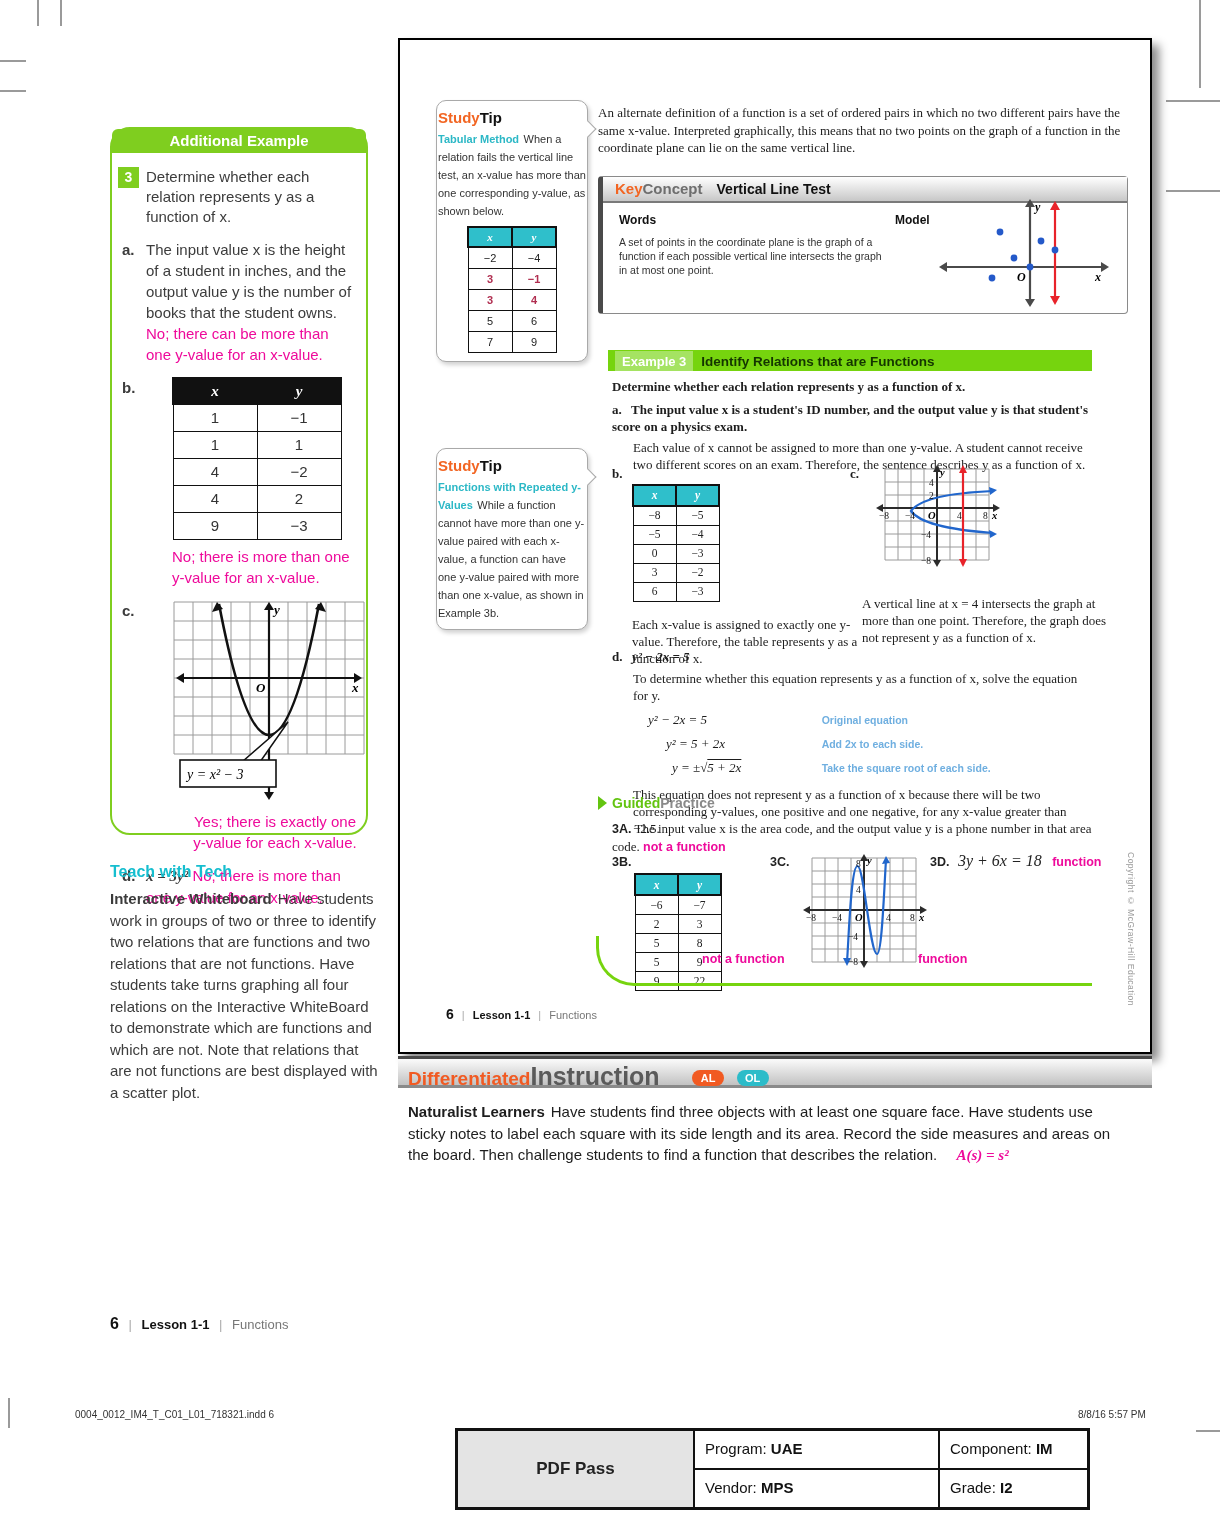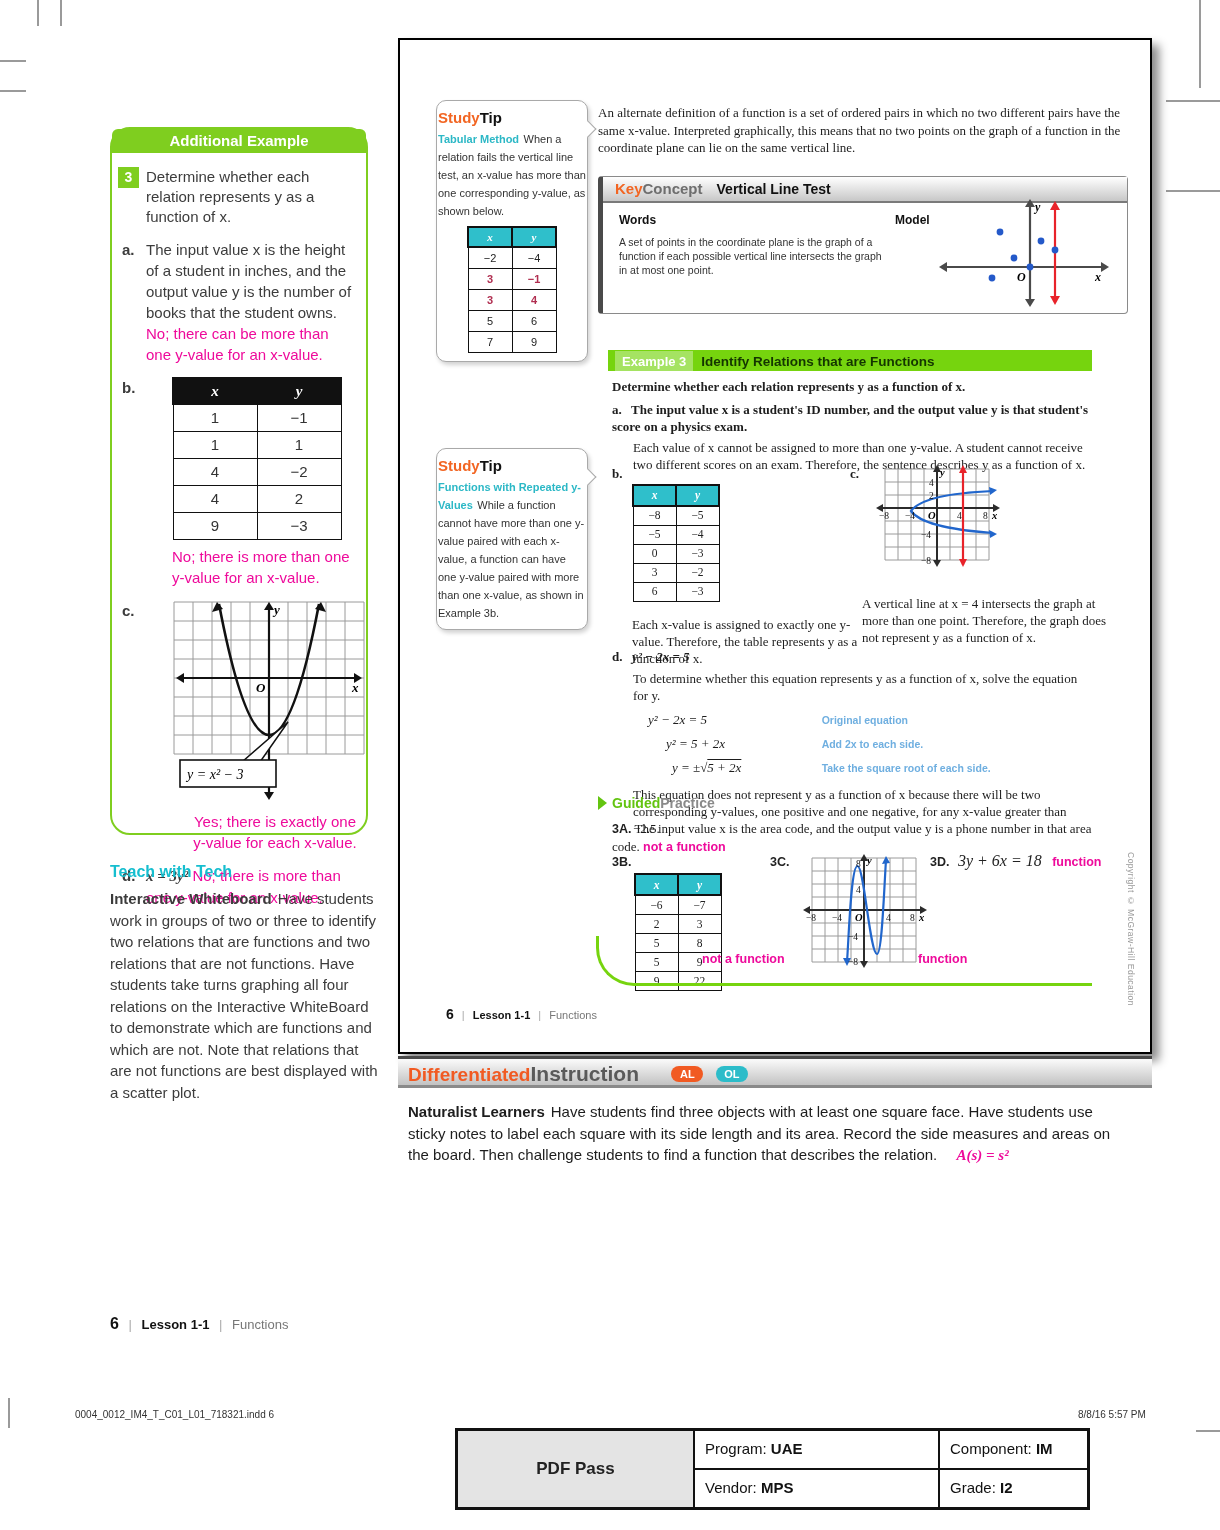--- a/index.html
+++ b/index.html
@@ -79,21 +79,21 @@
   .stu-foot { left:46px; top:966px; font-size:11px; color:#777; }
   .stu-foot .n { font-size:14px; font-weight:bold; color:#111; }
   .stu-foot .b { font-weight:bold; color:#111; font-size:11px; }
   .stu-foot .sep { color:#aaa; margin:0 5px; }
   .copyright { right:14px; top:812px; writing-mode:vertical-rl; font-size:8.5px; color:#9a9a9a; letter-spacing:.5px; }
 
   
   .diff-band { left:398px; top:1056px; width:754px; }
   .diff-head { height:32px; background:linear-gradient(#fbfbfb,#c2c2c2); border-top:3px solid #4a4a4a; border-bottom:3px solid #8a8a8a; padding:3px 0 0 10px; }
   .diff-head .d { color:#f15a22; font-weight:bold; font-size:19px; }
-  .diff-head .i { color:#5a5a5a; font-weight:bold; font-size:21px; }
+  .diff-head .i { color:#5a5a5a; font-weight:bold; font-size:25px; }
   .pill { display:inline-block; min-width:32px; text-align:center; border-radius:10px; color:#fff; font-weight:bold; font-size:11px; padding:2px 6px; margin-left:8px; vertical-align:3px; }
   .pill.al { background:#f15a22; } .pill.ol { background:#2cbcc9; }
   .diff-par { padding:13px 18px 0 10px; font-size:15px; line-height:21.5px; color:#1d1d1d; }
   .diff-ans { color:#ee0a9b; font-family:"Liberation Serif",serif; font-style:italic; font-weight:bold; }
 
   
   .file-line { left:75px; top:1409px; font-size:10px; color:#333; }
   .time-line { left:1078px; top:1409px; font-size:10px; color:#333; }
   .pass-table { left:455px; top:1428px; width:635px; height:82px; border:2.5px solid #111; display:grid; grid-template-columns:237px 245px 1fr; grid-template-rows:1fr 1fr; background:#fff; }
   .pass-cell { border:1.5px solid #111; font-size:15px; padding:9px 0 0 10px; color:#111; }

